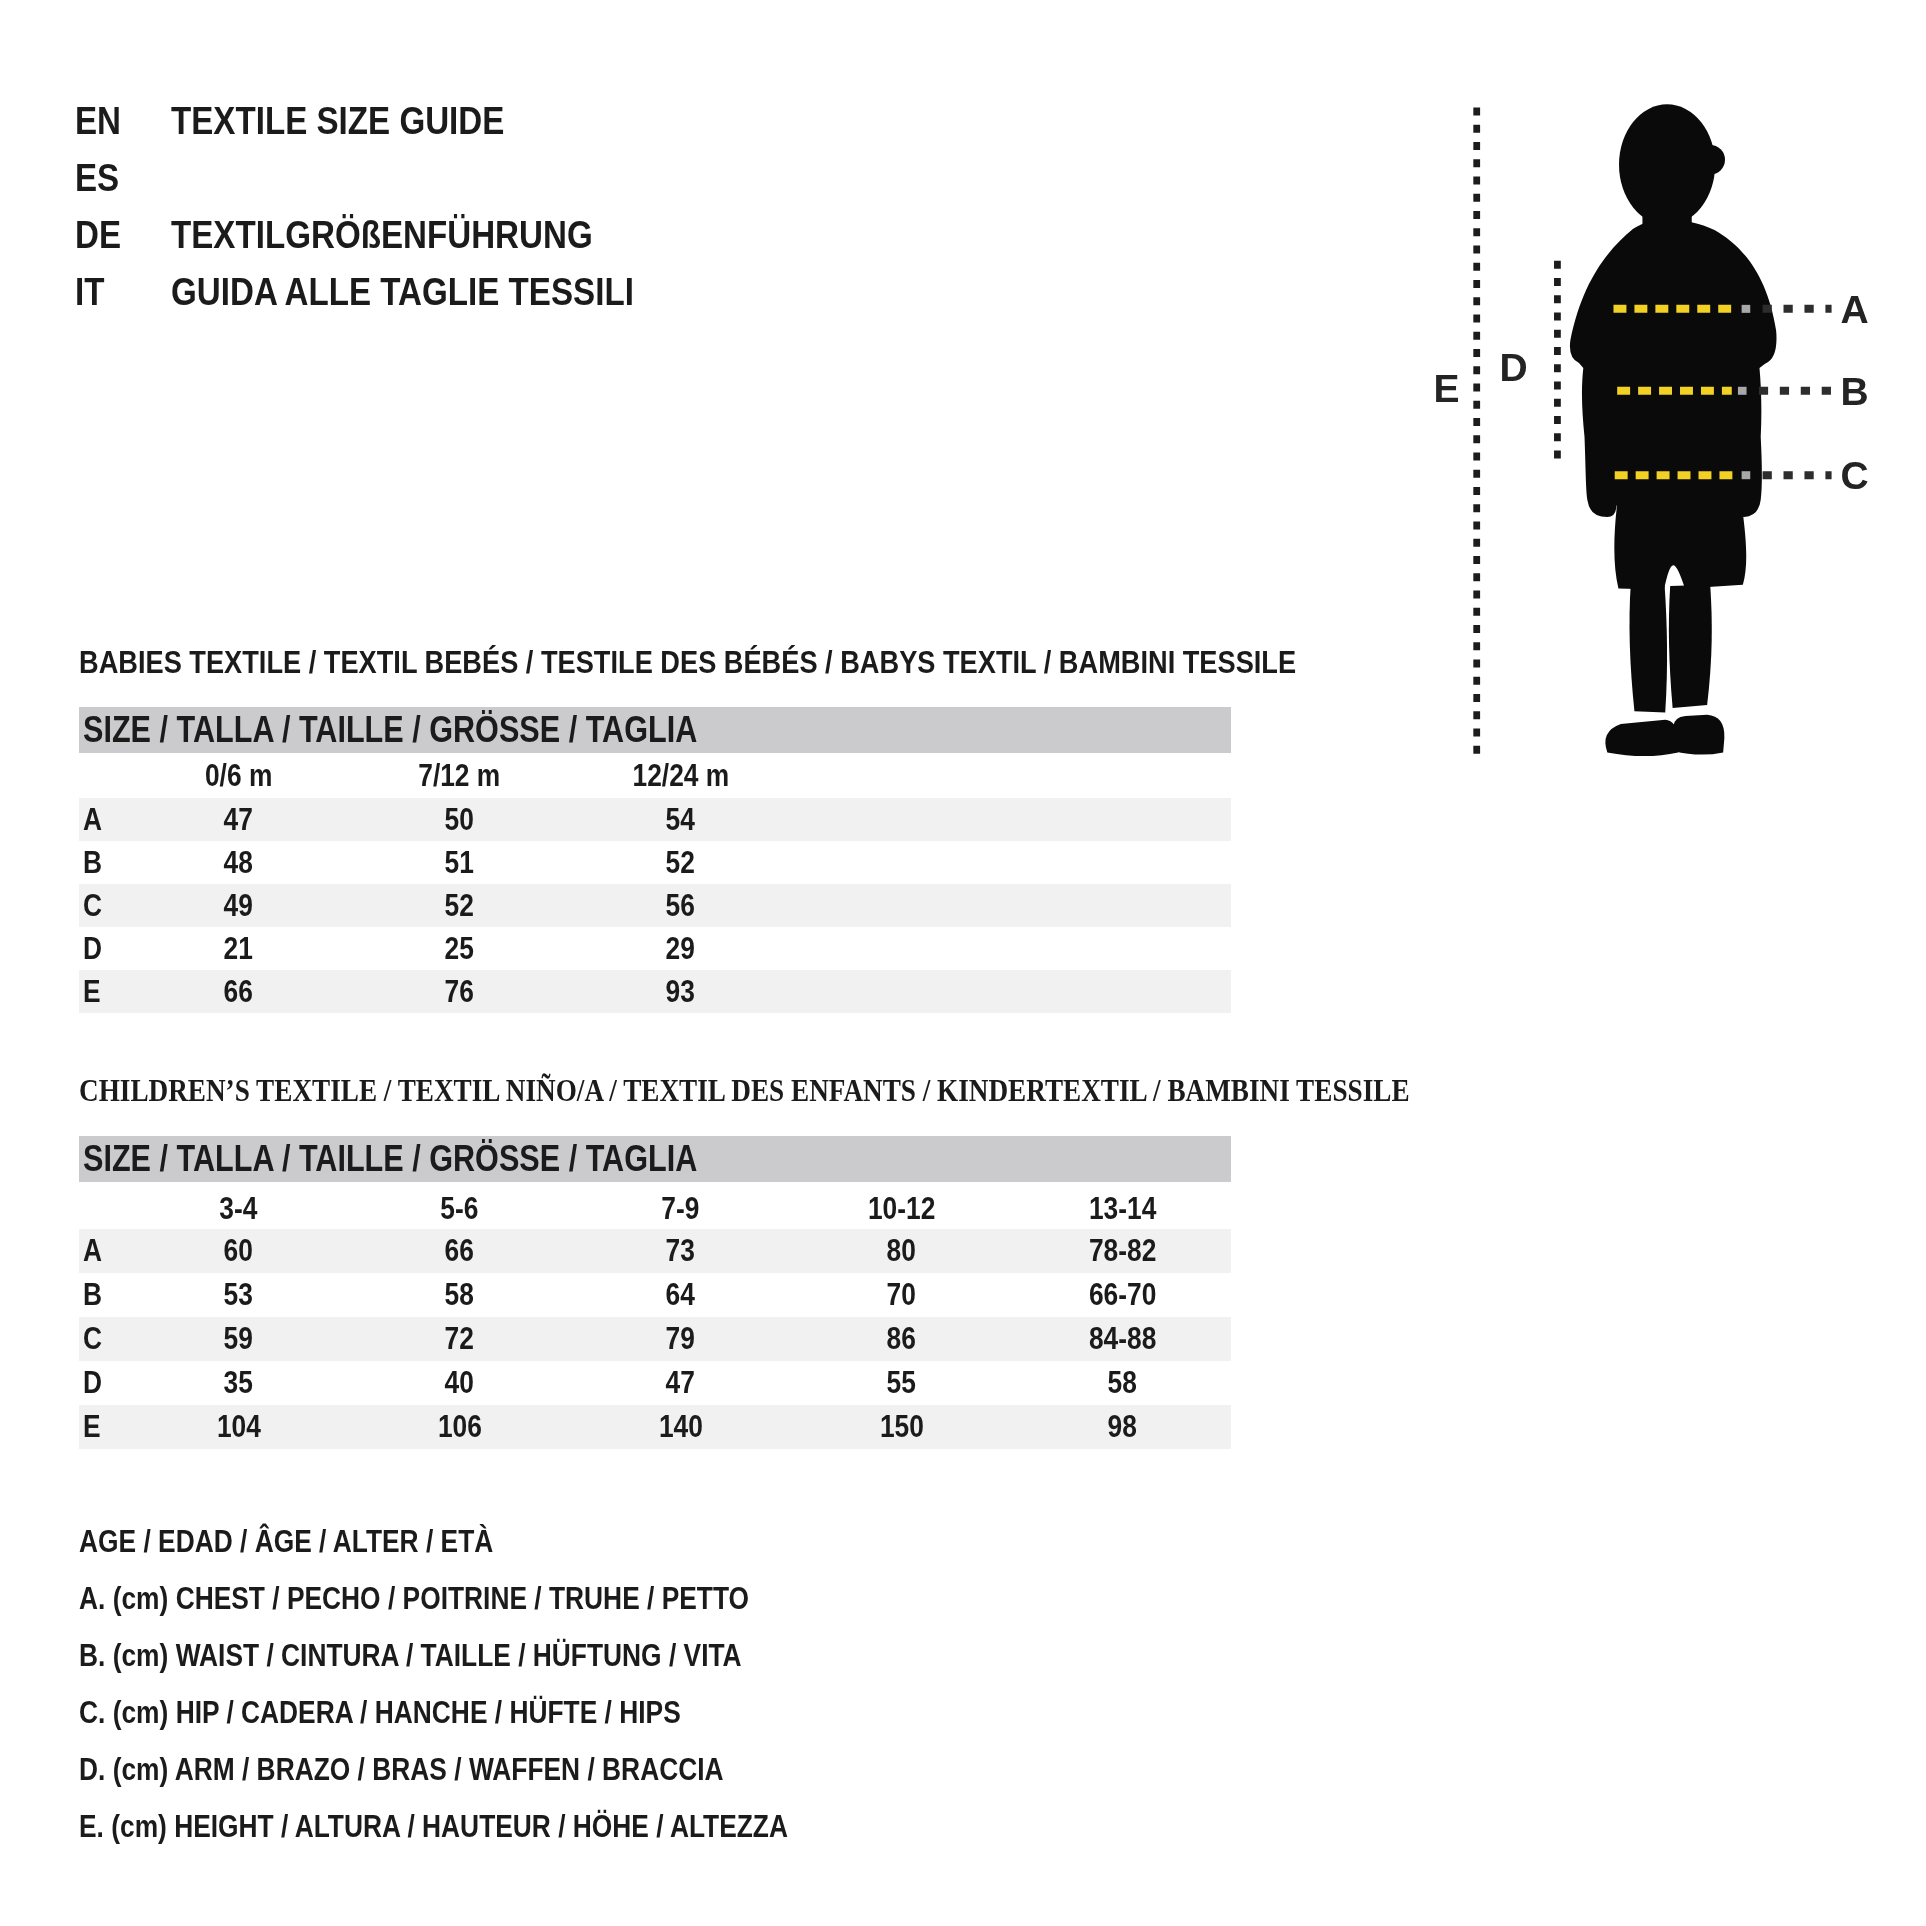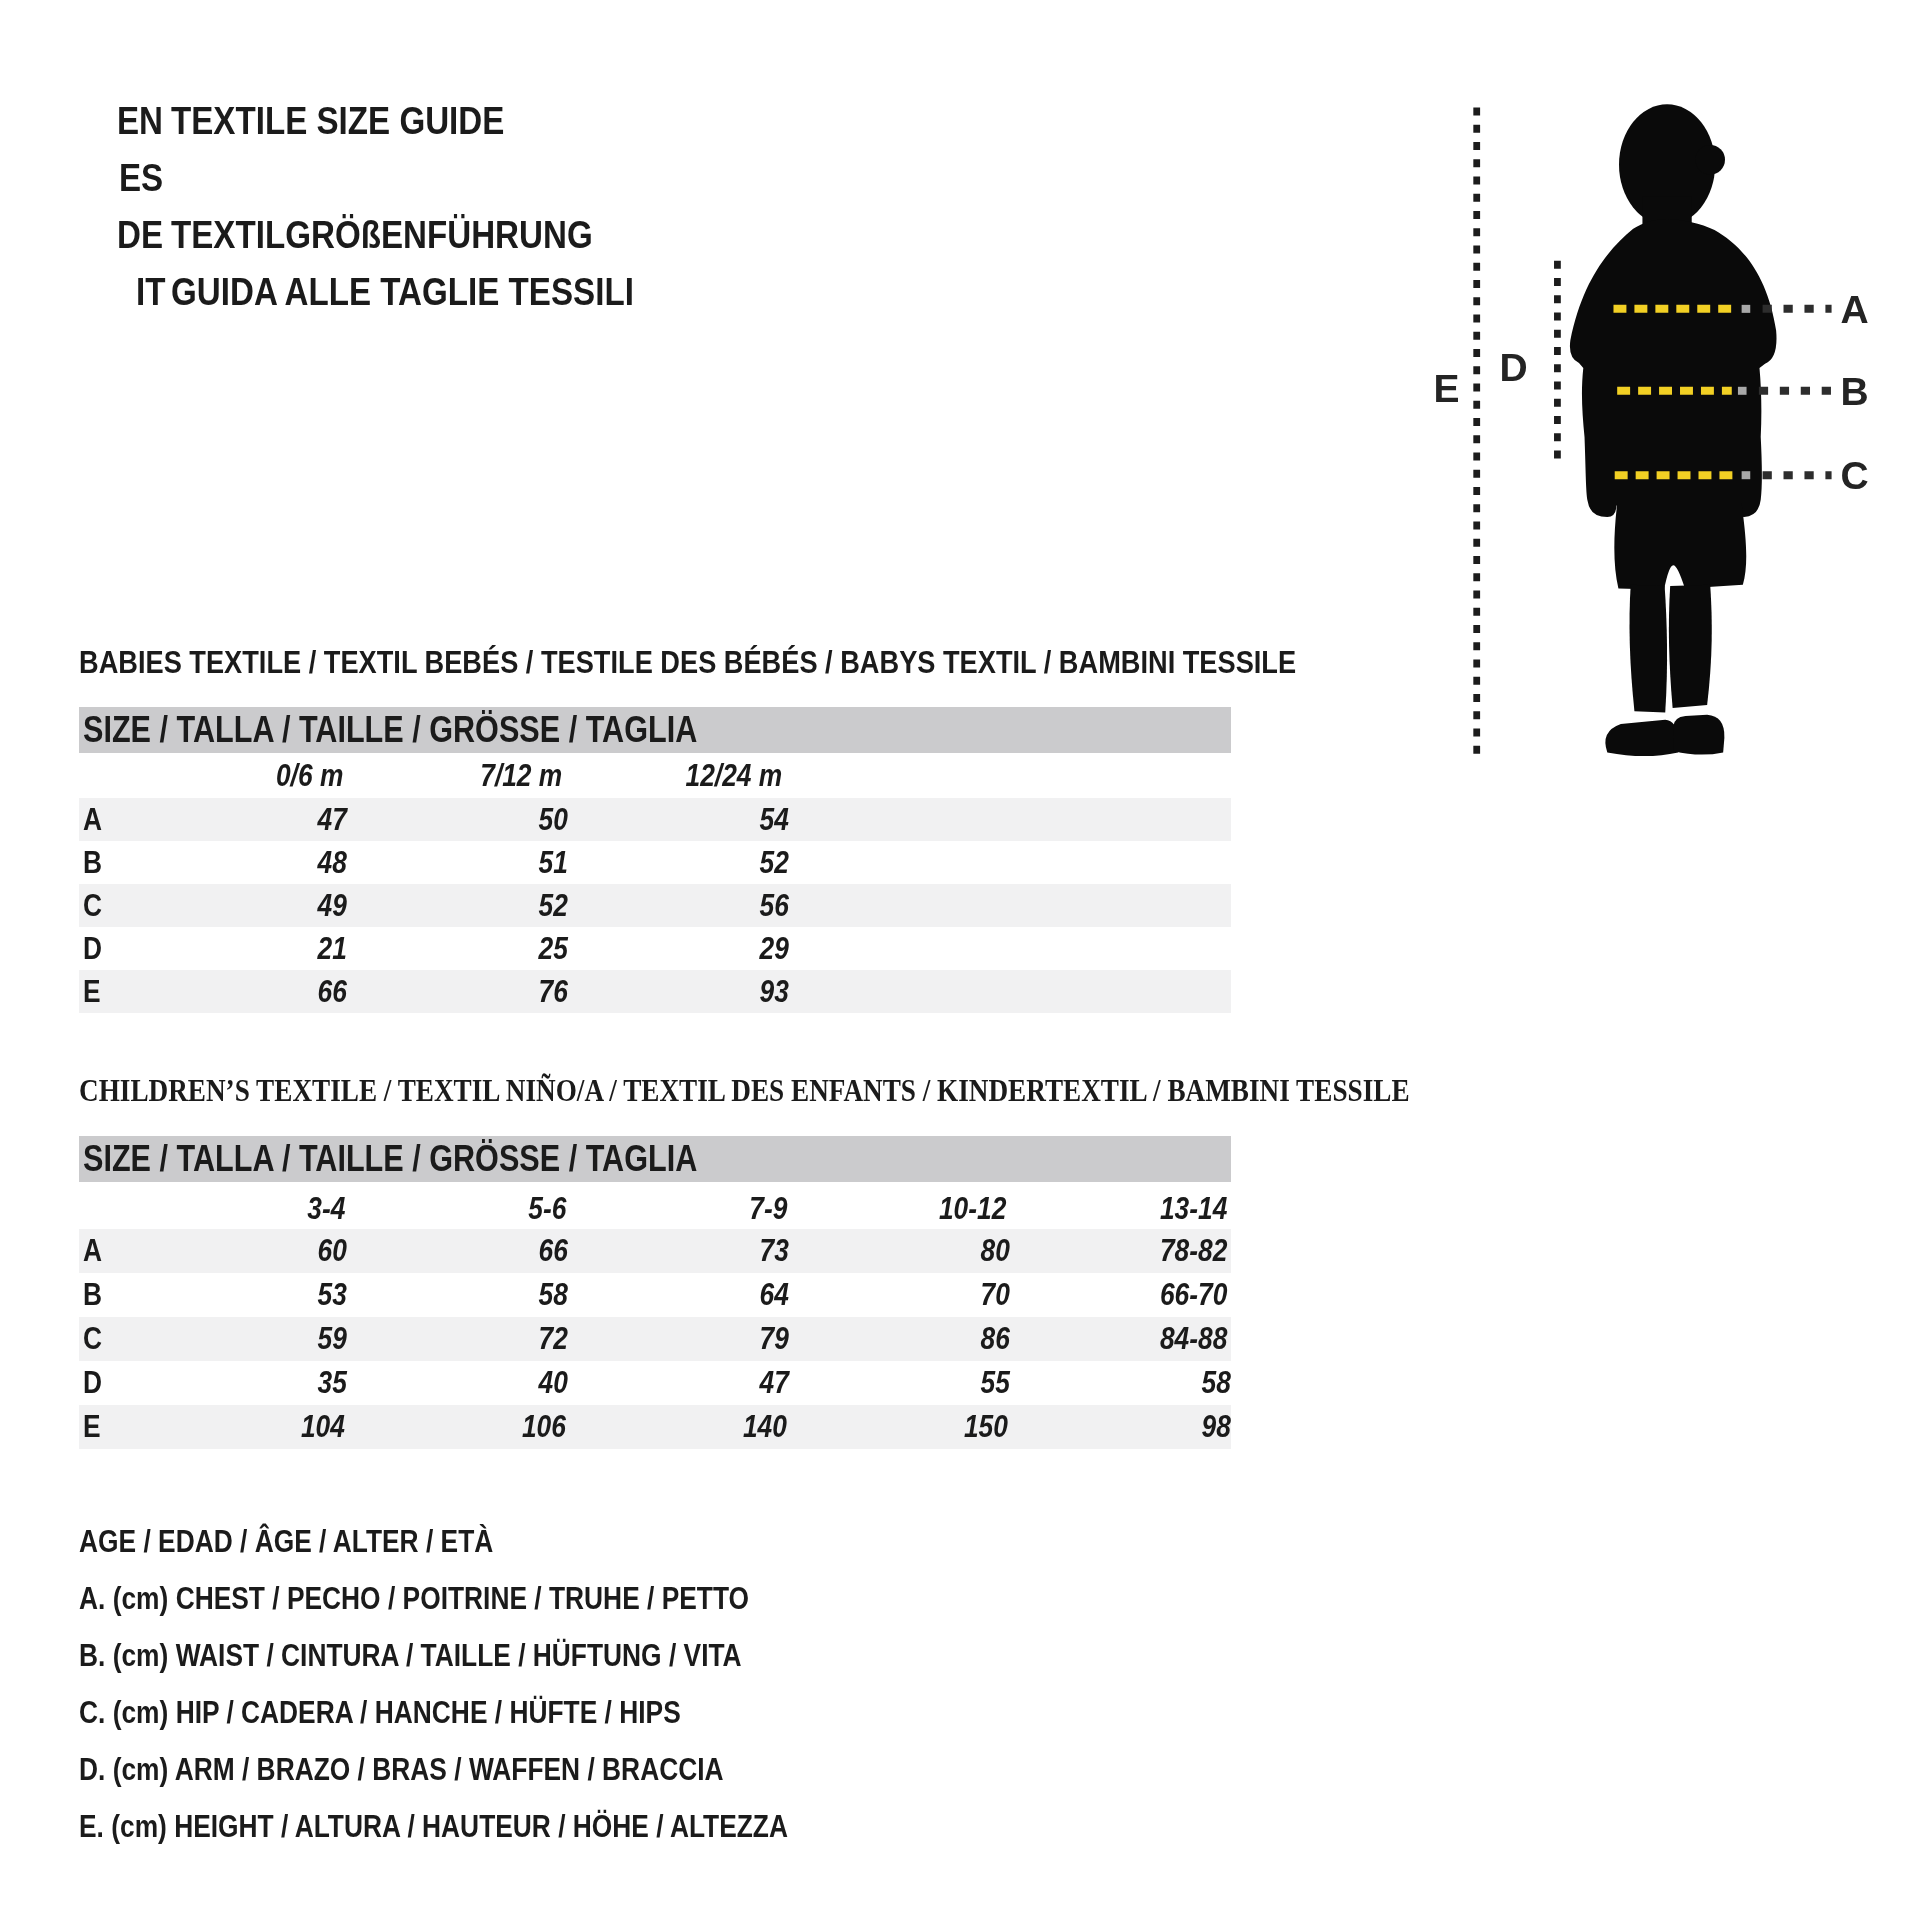--- a/index.html
+++ b/index.html
@@ -5,21 +5,21 @@
   html,body{margin:0;padding:0;background:#ffffff;}
   .page{
     position:relative;width:1926px;height:1926px;background:#ffffff;
     font-family:"Liberation Sans","DejaVu Sans",sans-serif;
     color:#1b1b1b;font-weight:700;overflow:hidden;
   }
   .cx{display:inline-block;transform:scaleX(.85);transform-origin:0 50%;white-space:nowrap;}
   .cxc{display:inline-block;transform:scaleX(.85);transform-origin:50% 50%;white-space:nowrap;}
 
   
-  .langs{position:absolute;left:75px;top:92px;text-align:right;}
+  .langs{position:absolute;left:75px;top:92px;}
   .lang-row{height:57px;line-height:57px;font-size:39px;display:flex;}
   .lang-code{width:96px;flex:0 0 96px;}
   
   .figure-svg{position:absolute;left:1436px;top:92px;width:456px;height:690px;}
   .mlabel{position:absolute;width:43px;height:49px;line-height:49px;text-align:center;
           font-size:39px;color:#242424;}
   .lab-a{left:1833px;top:285px;}
   .lab-b{left:1833px;top:367px;}
   .lab-c{left:1833px;top:451px;}
   .lab-d{left:1495px;top:343px;width:37px;}
@@ -27,21 +27,21 @@
 
   
   .tbl-title{position:absolute;left:79px;height:41px;line-height:41px;font-size:32px;}
   .size-bar{position:absolute;left:79px;width:1152px;height:46px;line-height:46px;
             background:#cbcbcd;font-size:36px;padding-left:4px;box-sizing:border-box;}
   .colhead{position:absolute;left:79px;width:1152px;display:flex;align-items:center;font-size:31px;}
   .rows{position:absolute;left:79px;width:1152px;}
   .srow{display:flex;align-items:center;font-size:31px;}
   .srow.alt{background:#f1f1f2;}
   .rlabel{width:49px;flex:0 0 49px;padding-left:3.7px;box-sizing:border-box;}
-  .cell{width:221px;flex:0 0 221px;text-align:right;font-style:italic;}
+  .cell{width:221px;flex:0 0 221px;text-align:center;}
   .spacer{width:49px;flex:0 0 49px;}
   .b-title{top:642px;} .b-bar{top:707px;} .b-colhead{top:753px;height:45px;}
   .b-rows{top:798px;} .b-rows .srow{height:43px;}
   .c-title{top:1070px;font-family:Liberation Serif, serif;} .c-bar{top:1136px;} .c-colhead{top:1182px;height:53px;}
   .c-rows{top:1229px;} .c-rows .srow{height:44px;}
 
   
   .legend{position:absolute;left:79px;top:1513px;}
   .legend-line{height:57px;line-height:57px;font-size:31px;}
 </style>

